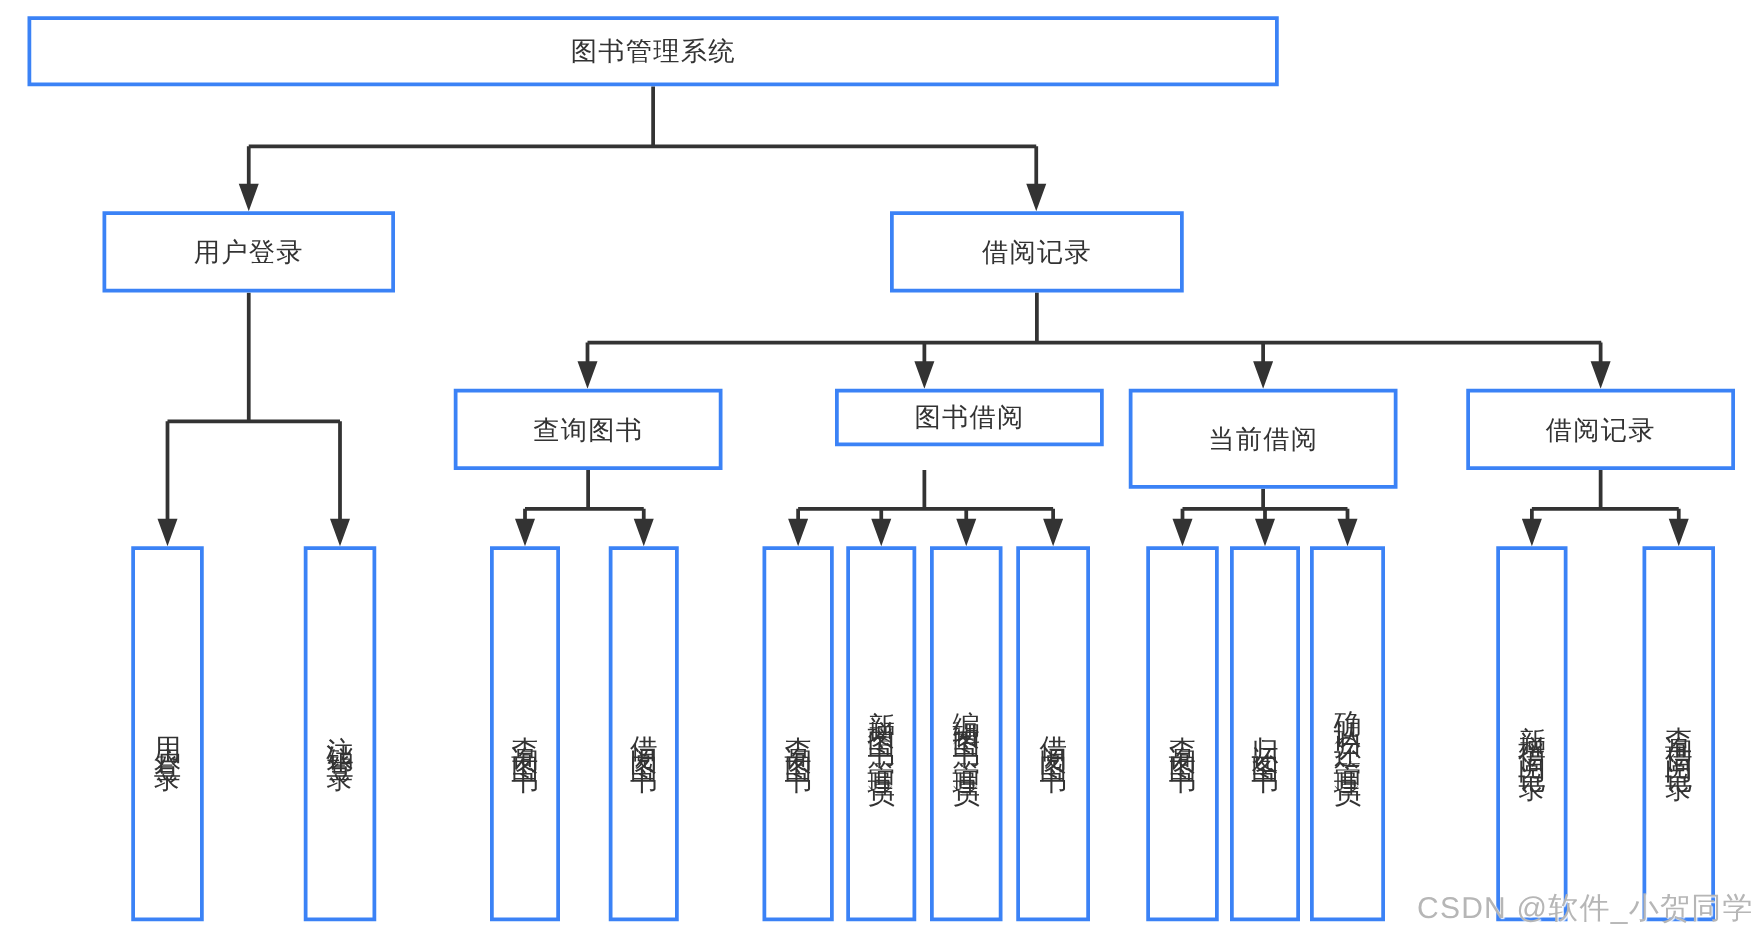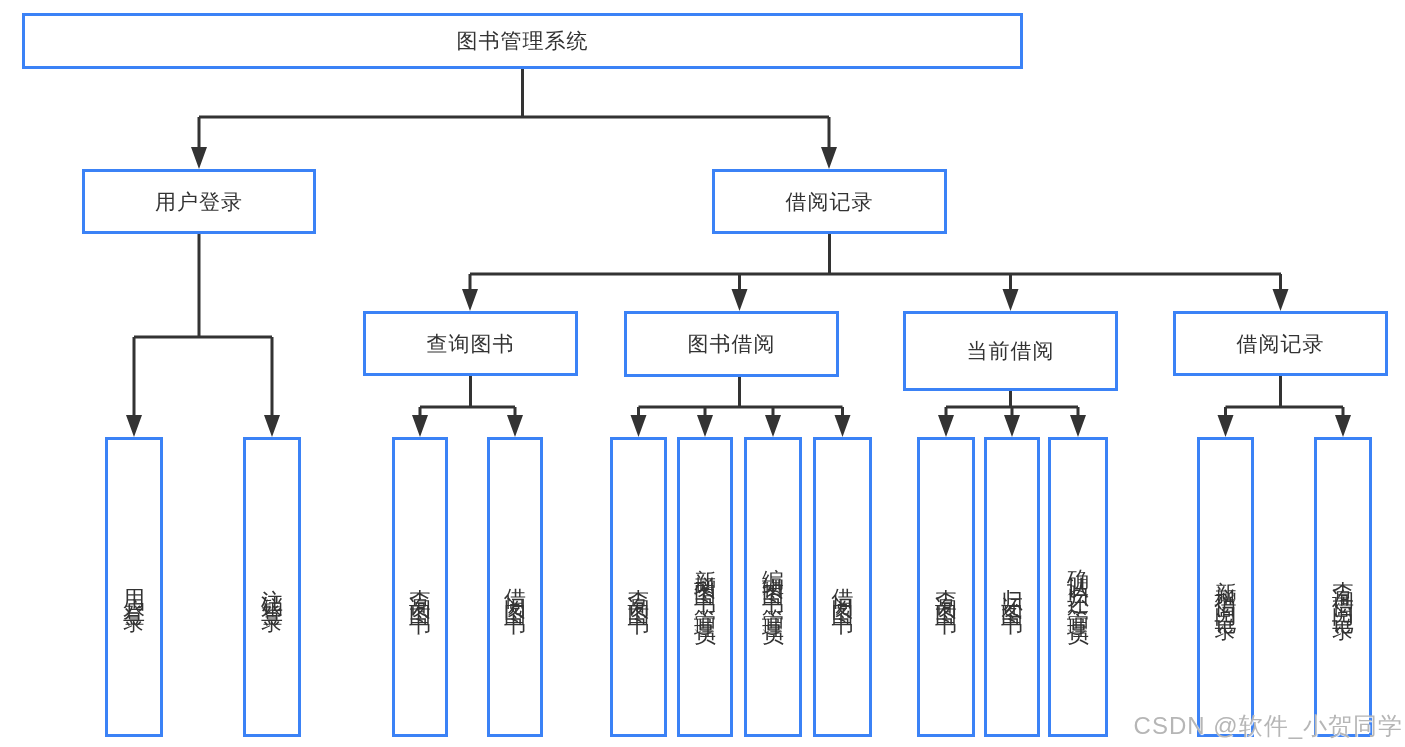--- a/index.html
+++ b/index.html
@@ -81,21 +81,21 @@
   <div class="node" style="left:82px;top:169px;width:234px;height:65px">
     <span class="hlabel">用户登录</span>
   </div>
   <div class="node" style="left:712px;top:169px;width:235px;height:65px">
     <span class="hlabel">借阅记录</span>
   </div>
 
   <div class="node" style="left:363px;top:311px;width:215px;height:65px">
     <span class="hlabel">查询图书</span>
   </div>
-  <div class="node" style="left:624px;top:311px;width:215px;height:66px">
+  <div class="node" style="left:668px;top:311px;width:215px;height:46px">
     <span class="hlabel">图书借阅</span>
   </div>
   <div class="node" style="left:903px;top:311px;width:215px;height:80px">
     <span class="hlabel">当前借阅</span>
   </div>
   <div class="node" style="left:1173px;top:311px;width:215px;height:65px">
     <span class="hlabel">借阅记录</span>
   </div>
 
   <div class="node" style="left:105px;top:437px;width:58px;height:300px">

